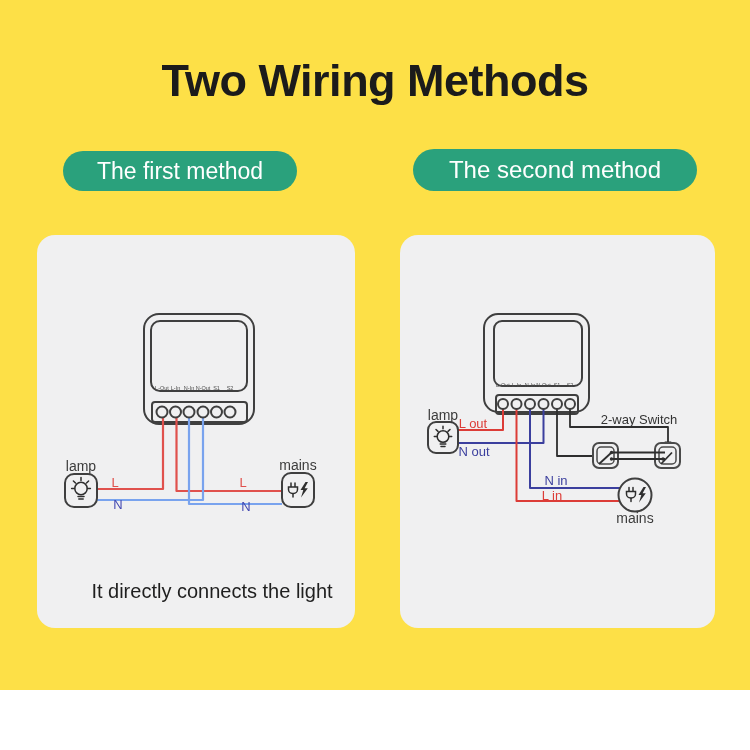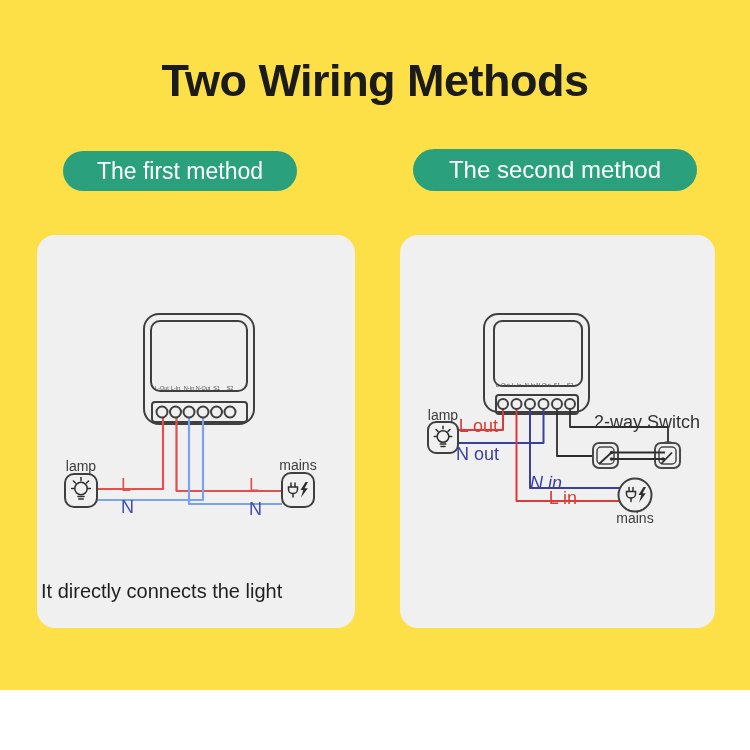--- a/index.html
+++ b/index.html
@@ -22,25 +22,25 @@
   .card-2{left:400px;width:315px;}
   .device{position:absolute;border:2px solid var(--device_outline);border-radius:16px;}
   .device-screen{position:absolute;border:2px solid var(--device_outline);border-radius:10px;}
   .dev1{left:106px;top:78px;width:112px;height:112px;}
   .dev1-screen{left:113px;top:85px;width:98px;height:72px;}
   .dev2{left:83px;top:78px;width:107px;height:100px;border-radius:15px;}
   .dev2-screen{left:93px;top:85px;width:90px;height:67px;border-radius:9px;}
   .tlabel{position:absolute;width:28px;text-align:center;font-size:5.5px;line-height:6px;
     color:#4d4d4d;white-space:nowrap;}
   .icon-label{position:absolute;font-size:14px;color:var(--label_gray);text-align:center;}
-  .wire-label{position:absolute;font-size:18px;text-align:right;white-space:nowrap;}
+  .wire-label{position:absolute;font-size:13px;text-align:center;white-space:nowrap;}
   .red-l{color:var(--wire_red_left);} .navy-l{color:var(--label_navy_left);}
   .red-r{color:var(--wire_red_right);} .navy-r{color:var(--wire_navy_right);}
   .caption{position:absolute;color:var(--caption_ink);font-size:20px;line-height:27px;}
-  .caption-1{left:4px;top:343px;width:318px;text-align:left;}
+  .caption-1{left:16px;top:343px;width:318px;text-align:center;}
   .caption-2{left:15px;top:337px;width:288px;text-align:left;}
   svg.overlay{position:absolute;left:0;top:0;}
   .o-stroke{stroke:var(--device_outline);fill:none;}
   .o-fill{stroke:var(--device_outline);fill:var(--card_bg);}
   .wL-red{stroke:var(--wire_red_left);fill:none;stroke-width:2.2;}
   .wL-blue{stroke:var(--wire_blue_left);fill:none;stroke-width:2.2;}
   .wR-red{stroke:var(--wire_red_right);fill:none;stroke-width:2;}
   .wR-navy{stroke:var(--wire_navy_right);fill:none;stroke-width:2;}
   .w-black{stroke:var(--wire_black);fill:none;stroke-width:1.8;}
   .glyph{stroke:#2e2e2e;fill:none;stroke-width:1.5;stroke-linecap:round;}
@@ -184,18 +184,18 @@
         <polygon class="glyph-fill" points="243.5,252 238.5,260 241.3,260 239,267.5 245.8,258.3 242.6,258.3 246,252"></polygon>
       </g>
     </svg>
 
     <span class="icon-label" style="left:23px;top:172px;width:40px;">lamp</span>
     <span class="icon-label" style="left:211px;top:275px;width:48px;">mains</span>
     <span class="wire-label" style="left:194px;top:177px;width:90px;color:#333;">2-way Switch</span>
 
     <span class="wire-label red-r" style="left:48px;top:181px;width:50px;">L out</span>
     <span class="wire-label navy-r" style="left:49px;top:209px;width:50px;">N out</span>
-    <span class="wire-label navy-r" style="left:112px;top:238px;width:50px;font-style:italic;">N in</span>
+    <span class="wire-label navy-r" style="left:131px;top:238px;width:50px;">N in</span>
     <span class="wire-label red-r" style="left:127px;top:253px;width:50px;">L in</span>
 
   </div>
 
 </div>
 
 </body></html>

